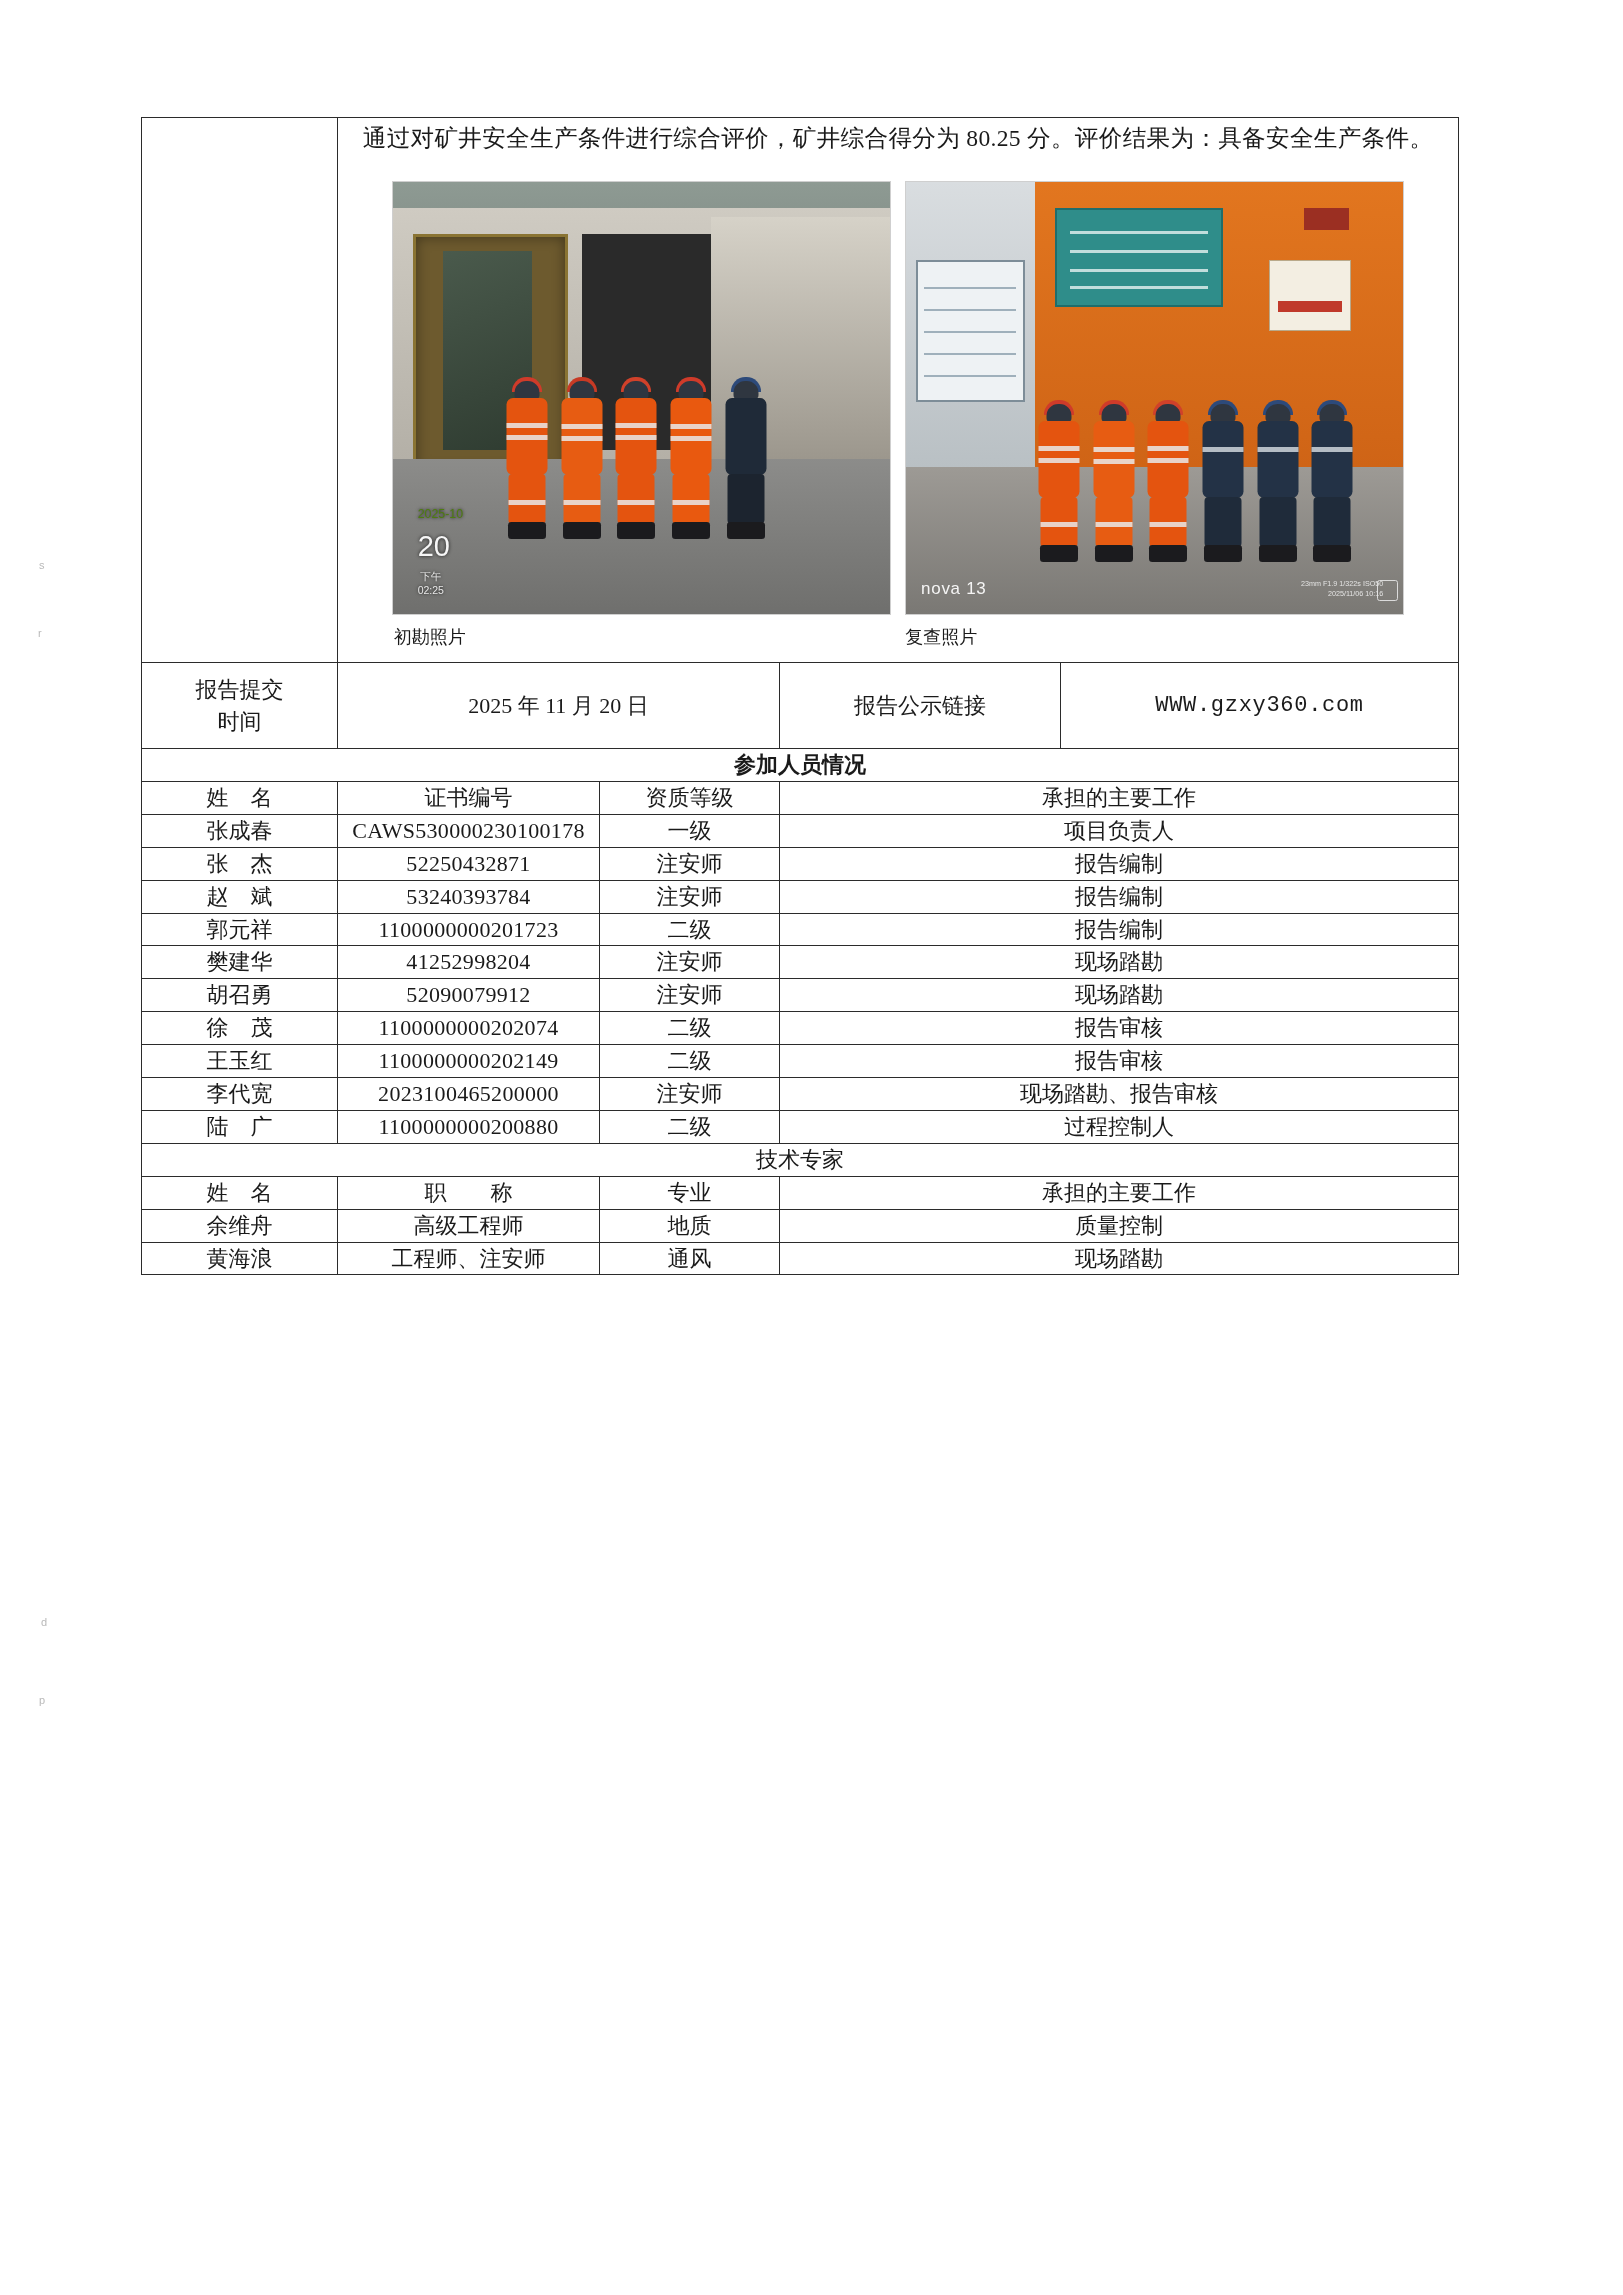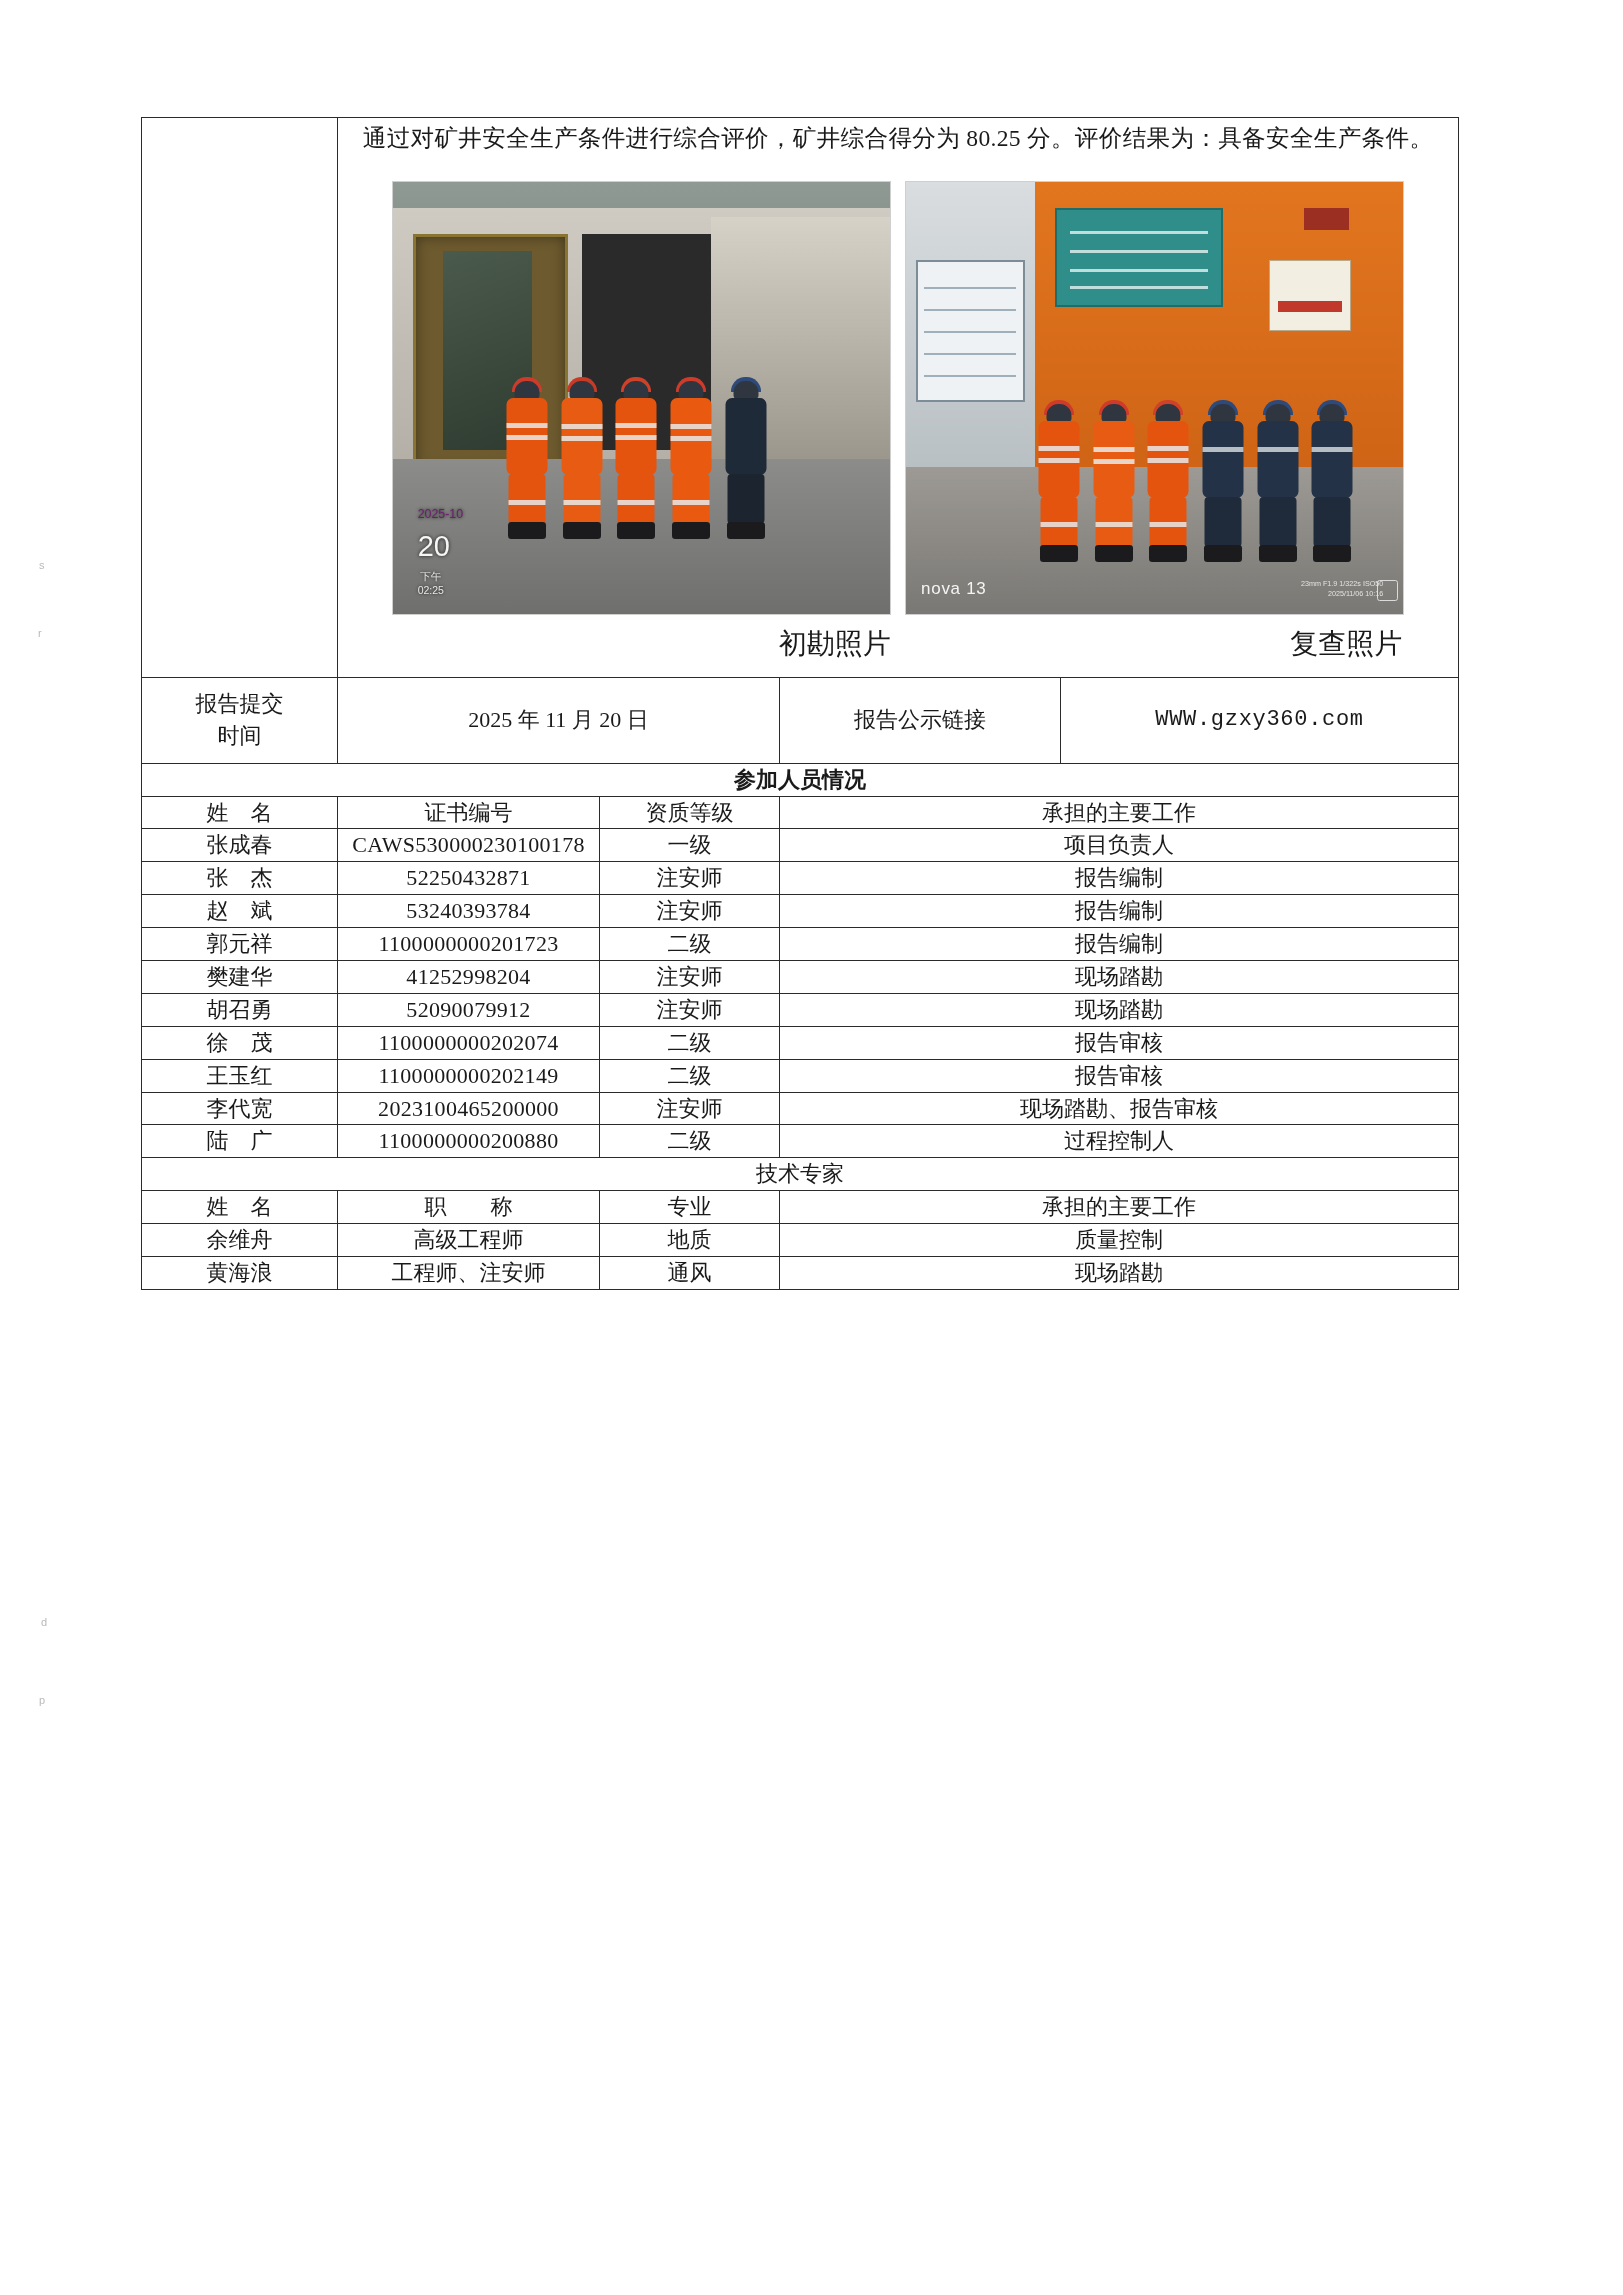--- a/index.html
+++ b/index.html
@@ -80,22 +80,22 @@
   .photo-b { width: 497px; height: 432px; }
 
   .caption-row {
     display: flex;
     justify-content: center;
     gap: 14.4px;
     margin: 9.2px 0 11.8px 0;
   }
   .caption {
     width: 497px;
-    text-align: right;
-    font-size: 28px;
+    text-align: left;
+    font-size: 18px;
   }
 
   
   .pa-sky {
     position: absolute; left: 0; top: 0; width: 100%; height: 42%;
     background: linear-gradient(180deg, #8e9a93 0%, #6f7d74 100%);
   }
   .pa-building {
     position: absolute; left: 0; top: 6%; width: 100%; height: 58%;
     background: linear-gradient(180deg, #cfcbc2 0%, #b4b0a7 100%);
@@ -147,21 +147,21 @@
   .pa-p-boots {
     position: absolute; left: 50%; top: 141px; transform: translateX(-50%);
     width: 38px; height: 17px; border-radius: 3.3px; background: #1b1b1e;
   }
   .pa-stripe {
     position: absolute; left: 0; width: 100%; height: 4.6px; background: #e9e9e9; opacity: .85;
   }
 
   .pa-stamp-date {
     position: absolute; left: 5%; bottom: 21%;
-    color: #701a75; font-size: 12.4px; font-family: "Liberation Sans", sans-serif;
+    color: #4d7c0f; font-size: 12.4px; font-family: "Liberation Sans", sans-serif;
     text-shadow: 0 0 3.3px rgba(0,0,0,.8);
   }
   .pa-stamp-day {
     position: absolute; left: 5%; bottom: 11%;
     color: #f6f6f6; font-size: 29px; font-family: "Liberation Sans", sans-serif;
     text-shadow: 0 0 3.9px rgba(0,0,0,.8);
   }
   .pa-stamp-time {
     position: absolute; left: 5%; bottom: 4%;
     color: #e8e8e8; font-size: 10.5px; font-family: "Liberation Sans", sans-serif;

